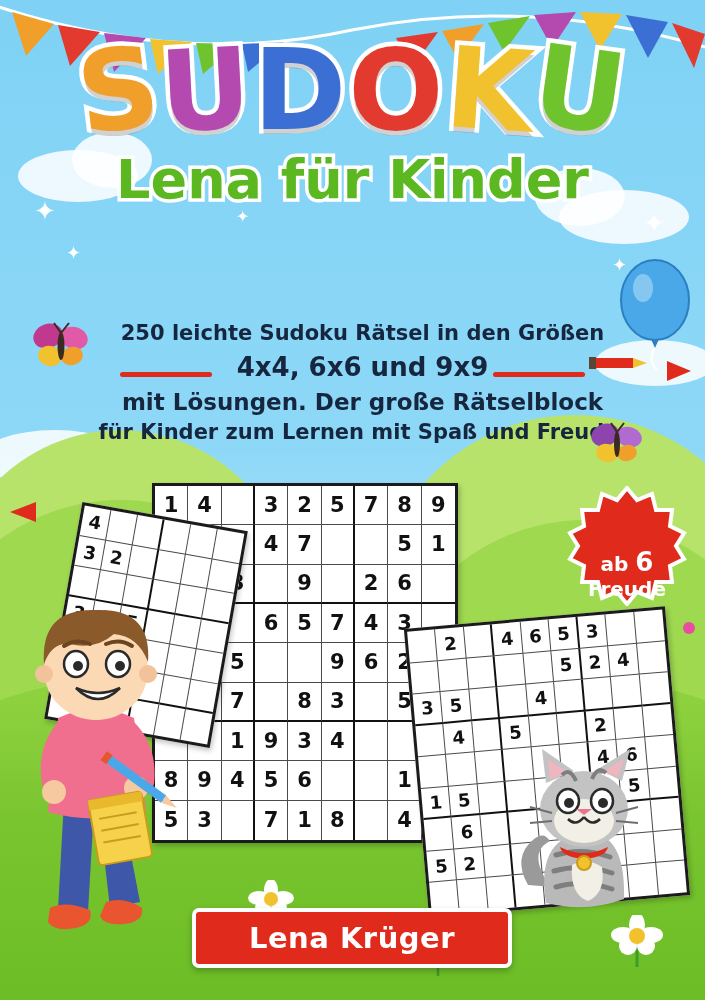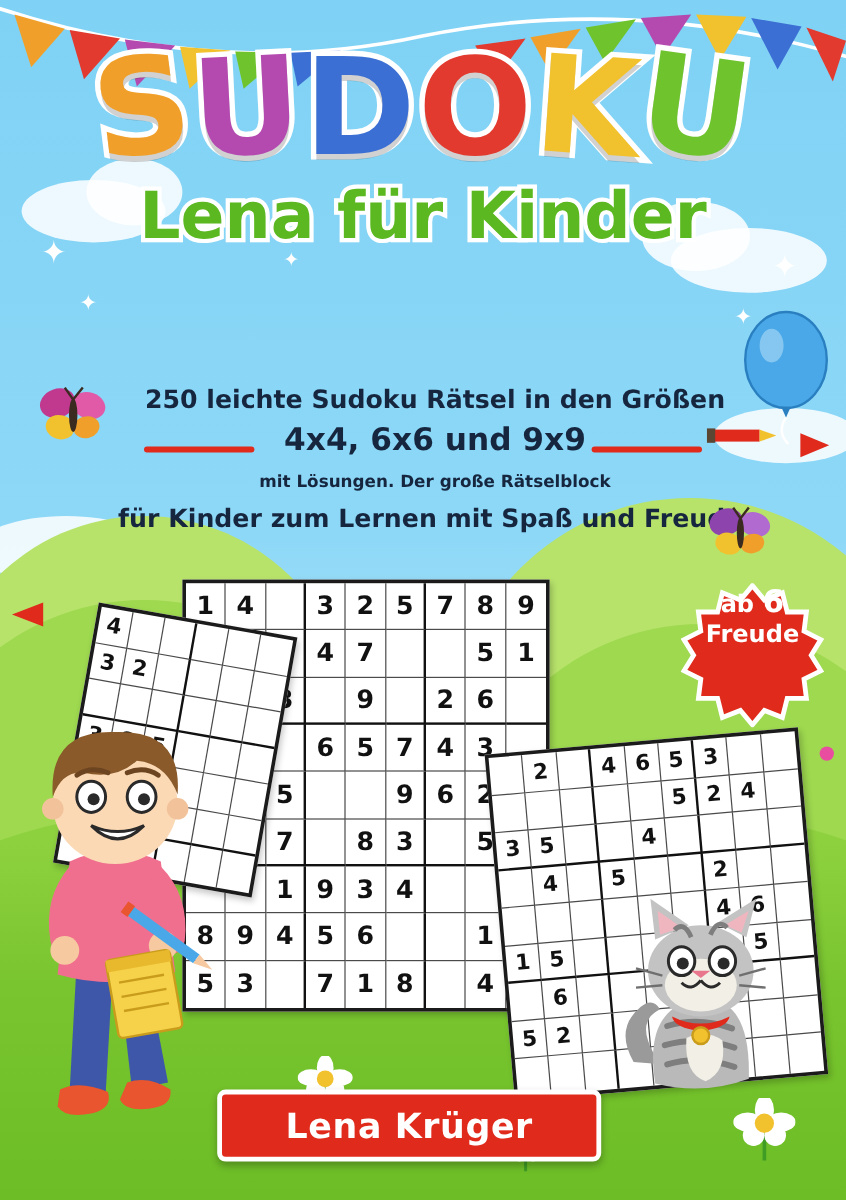--- a/index.html
+++ b/index.html
@@ -100,21 +100,21 @@
     margin-left: 20px;
   }
   #desc .line1 { font-size: 21px; line-height: 30px; }
   #desc .line2 {
     display: inline-block;
     font-size: 26px;
     line-height: 34px;
     margin: 2px 0 3px 0;
     padding: 0 6px;
   }
-  #desc .line3 { font-size: 14px; line-height: 30px; }
+  #desc .line3 { font-size: 23px; line-height: 30px; }
   #desc .line4 { font-size: 21px; line-height: 30px; }
 
   #red-rule-left, #red-rule-right {
     position: absolute;
     top: 372px;
     height: 5px;
     background: #e02a1c;
     border-radius: 3px;
   }
   #red-rule-left  { left: 120px; width: 92px; }
@@ -178,36 +178,36 @@
   #grid-left .cell { font-size: 18px; }
 
   
   #age-badge {
     position: absolute;
     right: 22px; top: 490px;
     width: 112px; height: 112px;
     display: flex;
     flex-direction: column;
     align-items: center;
-    justify-content: flex-start;
+    justify-content: flex-end;
     color: #ffffff;
     font-family: "DejaVu Sans", sans-serif;
     font-weight: bold;
     text-align: center;
     line-height: 25px;
     z-index: 6;
   }
   #age-badge .b1 { font-size: 20px; }
   #age-badge .b2 { font-size: 20px; }
   #age-badge .big { font-size: 26px; }
 
   
   #author-banner {
     position: absolute;
-    left: 181px; top: 908px;
+    left: 192px; top: 908px;
     width: 312px; height: 52px;
     background: #e02a1c;
     border: 4px solid #ffffff;
     border-radius: 7px;
     box-shadow: 0 3px 6px rgba(0,0,0,0.25);
     display: flex;
     align-items: center;
     justify-content: center;
     z-index: 8;
   }

